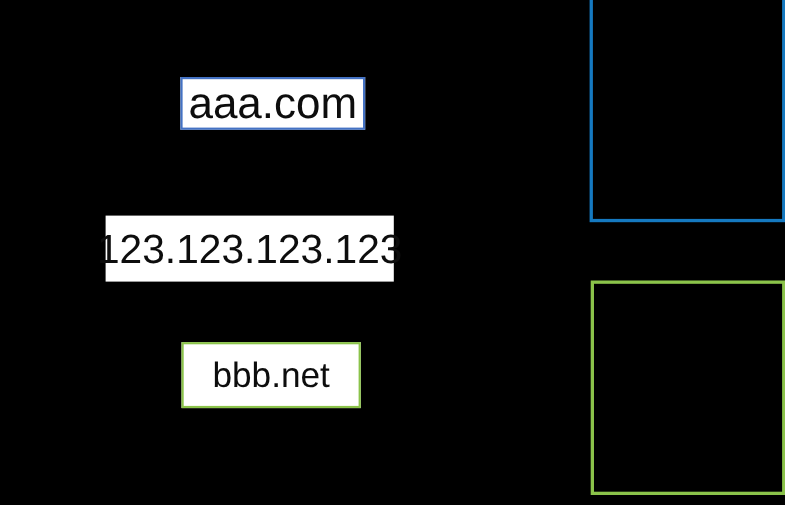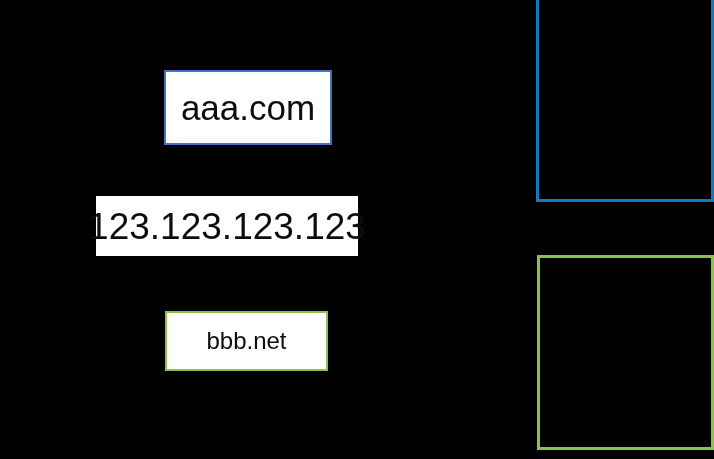--- a/index.html
+++ b/index.html
@@ -24,39 +24,39 @@
     justify-content: center;
     color: #0d0d0d;
     white-space: nowrap;
     line-height: 1;
   }
   
   #box-domain-primary {
     left: 164px;
     top: 70px;
     width: 168px;
-    height: 75px;
+    height: 48px;
     border: 2px solid #4472c4;
-    font-size: 35px;
+    font-size: 40px;
   }
   #box-ip-address {
     left: 96px;
     top: 196px;
     width: 262px;
     height: 60px;
     border: none;
     font-size: 37px;
   }
   #box-domain-secondary {
     left: 165px;
     top: 311px;
     width: 163px;
     height: 60px;
     border: 2px solid #8bc34a;
-    font-size: 24px;
+    font-size: 32px;
   }
   
   .region-box {
     position: absolute;
     background: transparent;
     box-sizing: border-box;
   }
   #region-upper {
     left: 536px;
     top: -4px;

